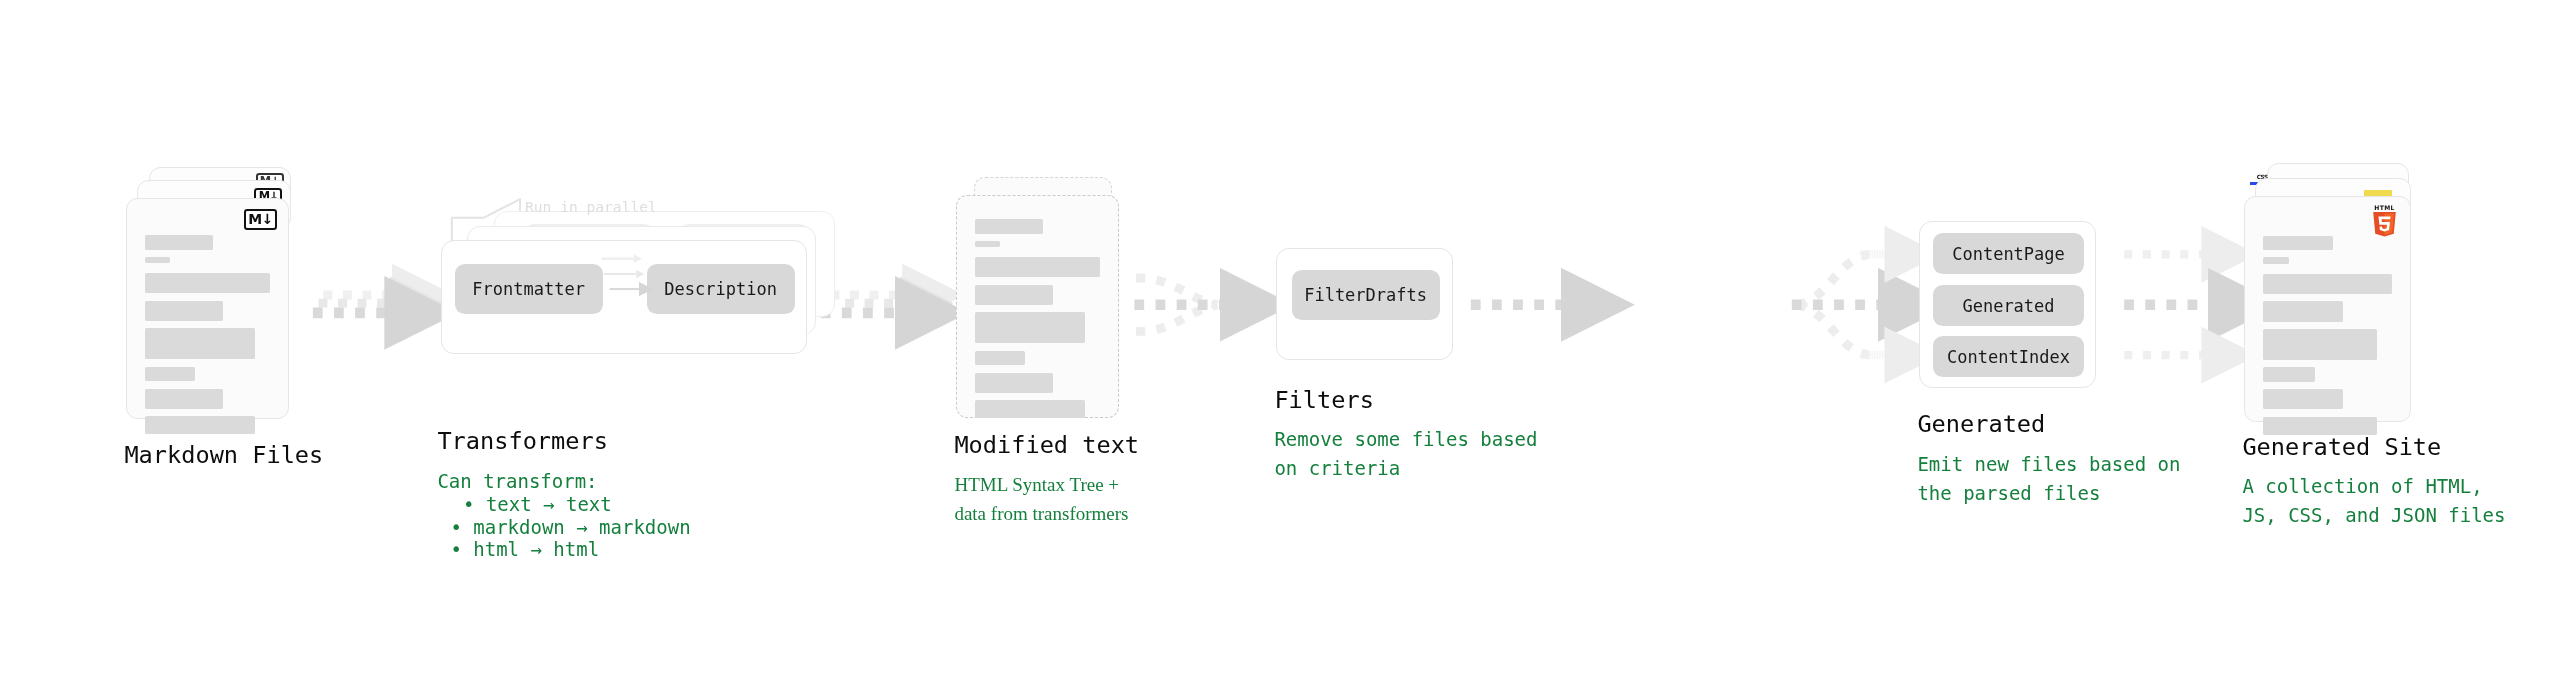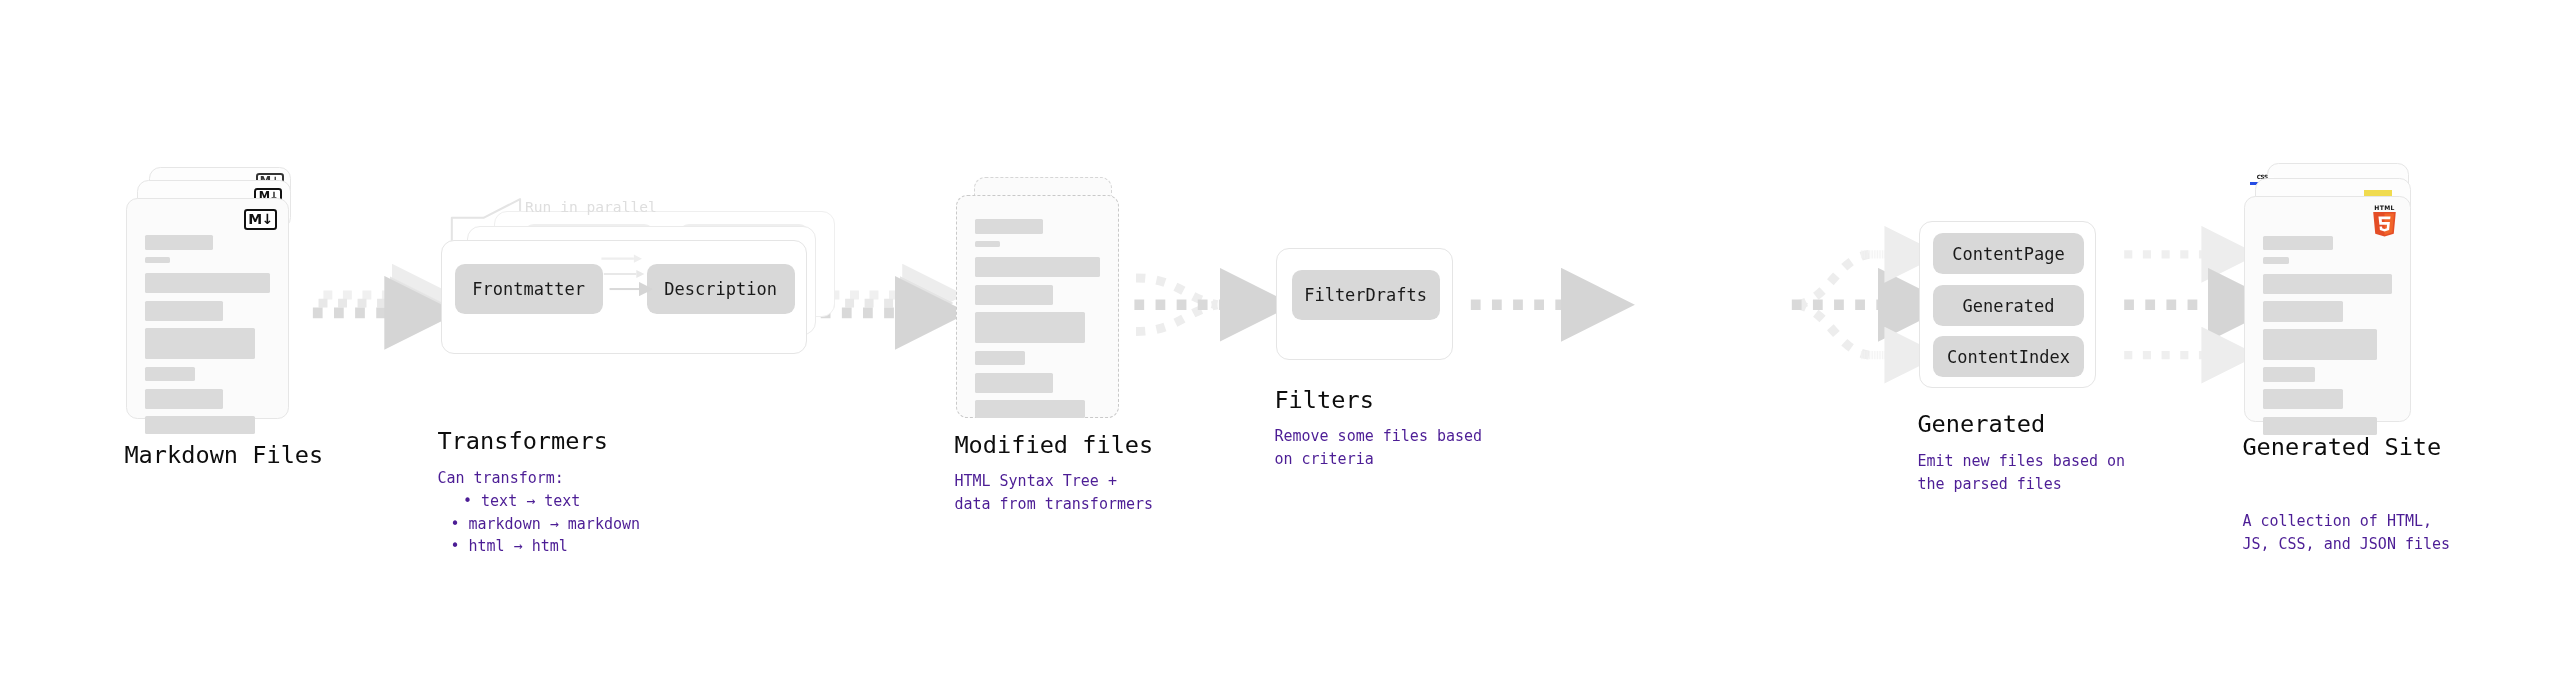--- a/index.html
+++ b/index.html
@@ -109,23 +109,23 @@
     position: absolute;
     font-family: "DejaVu Sans Mono", "Liberation Mono", monospace;
     font-size: 23.6px;
     color: #0d0d0d;
     white-space: nowrap;
     letter-spacing: 0px;
   }
   .subtext {
     position: absolute;
     font-family: "DejaVu Sans Mono", "Liberation Mono", monospace;
-    font-size: 15px;
+    font-size: 19px;
     line-height: 1.55;
-    color: #4c1d95;
+    color: #15803d;
     white-space: pre;
   }
   .annot {
     position: absolute;
     font-family: "DejaVu Sans Mono", "Liberation Mono", monospace;
     font-size: 14.6px;
     color: #dedede;
     white-space: nowrap;
   }
 
@@ -261,22 +261,22 @@
           <div class="skel" style="width:20%; height:6.5px; margin-bottom:9.8px;"></div>
           <div class="skel" style="width:100%; height:20.3px;"></div>
           <div class="skel" style="width:62%; height:20.3px;"></div>
           <div class="skel" style="width:88%; height:31px;"></div>
           <div class="skel" style="width:40%; height:14.6px;"></div>
           <div class="skel" style="width:62%; height:20.3px;"></div>
           <div class="skel" style="width:88%; height:18px;"></div>
         </div>
       </div>
     </div>
-    <div class="heading" style="left:-1.6px; top:254px;">Modified files</div>
-    <div class="subtext" style="left:-1.6px; top:293px;">HTML Syntax Tree +
+    <div class="heading" style="left:-1.6px; top:254px;">Modified text</div>
+    <div class="subtext" style="left:-1.6px; top:293px;font-family:Liberation Serif, serif;">HTML Syntax Tree +
 data from transformers</div>
   </div>
 
   <div class="node" style="left:1276px; top:248px;border-radius:24px;">
     <div class="procbox" style="left:0; top:0; width:177px; height:112px; position:relative; border-color:#e5e5e5;">
       <div class="chip" style="left:14.6px; top:21px; width:148px; height:50px;">FilterDrafts</div>
     </div>
     <div class="heading" style="left:-1.6px; top:138px;">Filters</div>
     <div class="subtext" style="left:-1.6px; top:177px;">Remove some files based
 on criteria</div>
@@ -320,18 +320,18 @@
           <div class="skel" style="width:100%; height:20.3px;"></div>
           <div class="skel" style="width:62%; height:20.3px;"></div>
           <div class="skel" style="width:88%; height:31px;"></div>
           <div class="skel" style="width:40%; height:14.6px;"></div>
           <div class="skel" style="width:62%; height:20.3px;"></div>
           <div class="skel" style="width:88%; height:18px;"></div>
         </div>
       </div>
     </div>
     <div class="heading" style="left:-1.6px; top:270px;">Generated Site</div>
-    <div class="subtext" style="left:-1.6px; top:309px;margin-top:38px;">A collection of HTML,
+    <div class="subtext" style="left:-1.6px; top:309px;">A collection of HTML,
 JS, CSS, and JSON files</div>
   </div>
 
 </div>
 
 
 </body></html>

